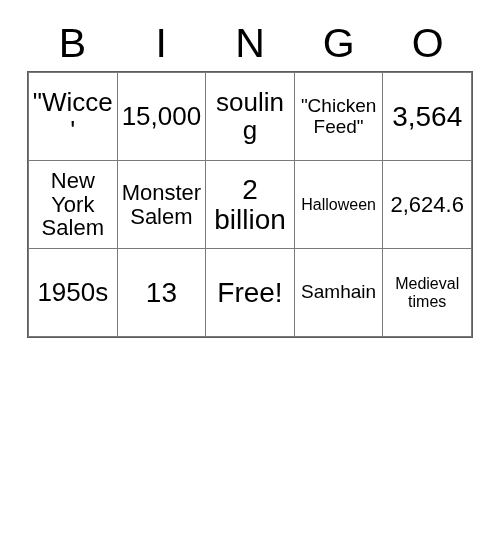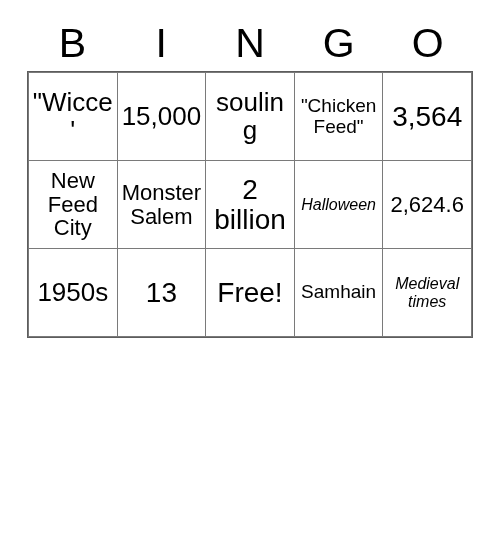--- a/index.html
+++ b/index.html
@@ -61,21 +61,21 @@
   
   .grid {
     outline: 1px solid #5d5d5d;
   }
 
   
   .fs-xl   { font-size: 28px; }
   .fs-lg   { font-size: 26px; }
   .fs-md   { font-size: 22px; }
   .fs-sm   { font-size: 19px; }
-  .fs-xs   { font-size: 16px; font-style: italic; }
+  .fs-xs   { font-size: 16px; }
   .fs-tiny { font-size: 9px; }
 
   .cell-text { display: block; }
 </style>
 </head>
 <body>
 
 <div id="bingo-card">
 
   <div class="header-row">
@@ -100,21 +100,21 @@
           </td>
         <td class="fs-sm">
             <span class="cell-text">"Chicken Feed"</span>
           </td>
         <td class="fs-xl">
             <span class="cell-text">3,564</span>
           </td>
       </tr>
       <tr>
         <td class="fs-md">
-            <span class="cell-text">New Feed City</span>
+            <span class="cell-text">New York Salem</span>
           </td>
         <td class="fs-md">
             <span class="cell-text">Monster Salem</span>
           </td>
         <td class="fs-xl">
             <span class="cell-text">2 billion</span>
           </td>
         <td class="fs-xs">
             <span class="cell-text">Halloween</span>
           </td>

